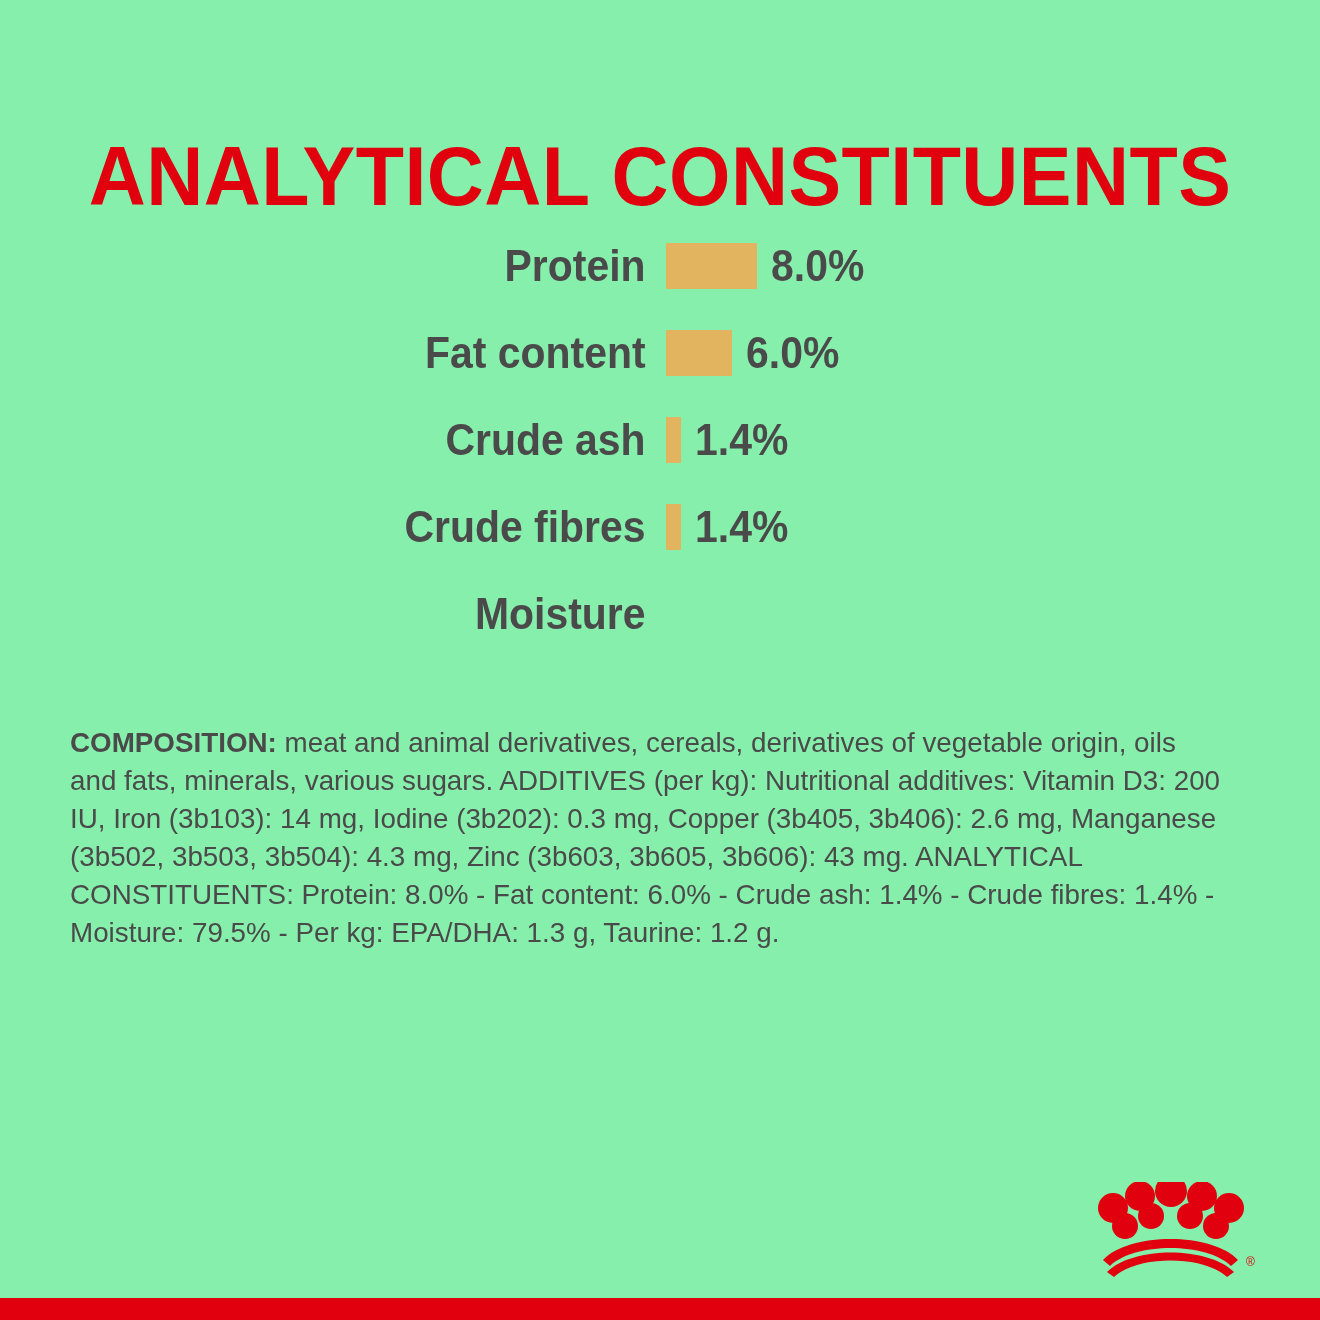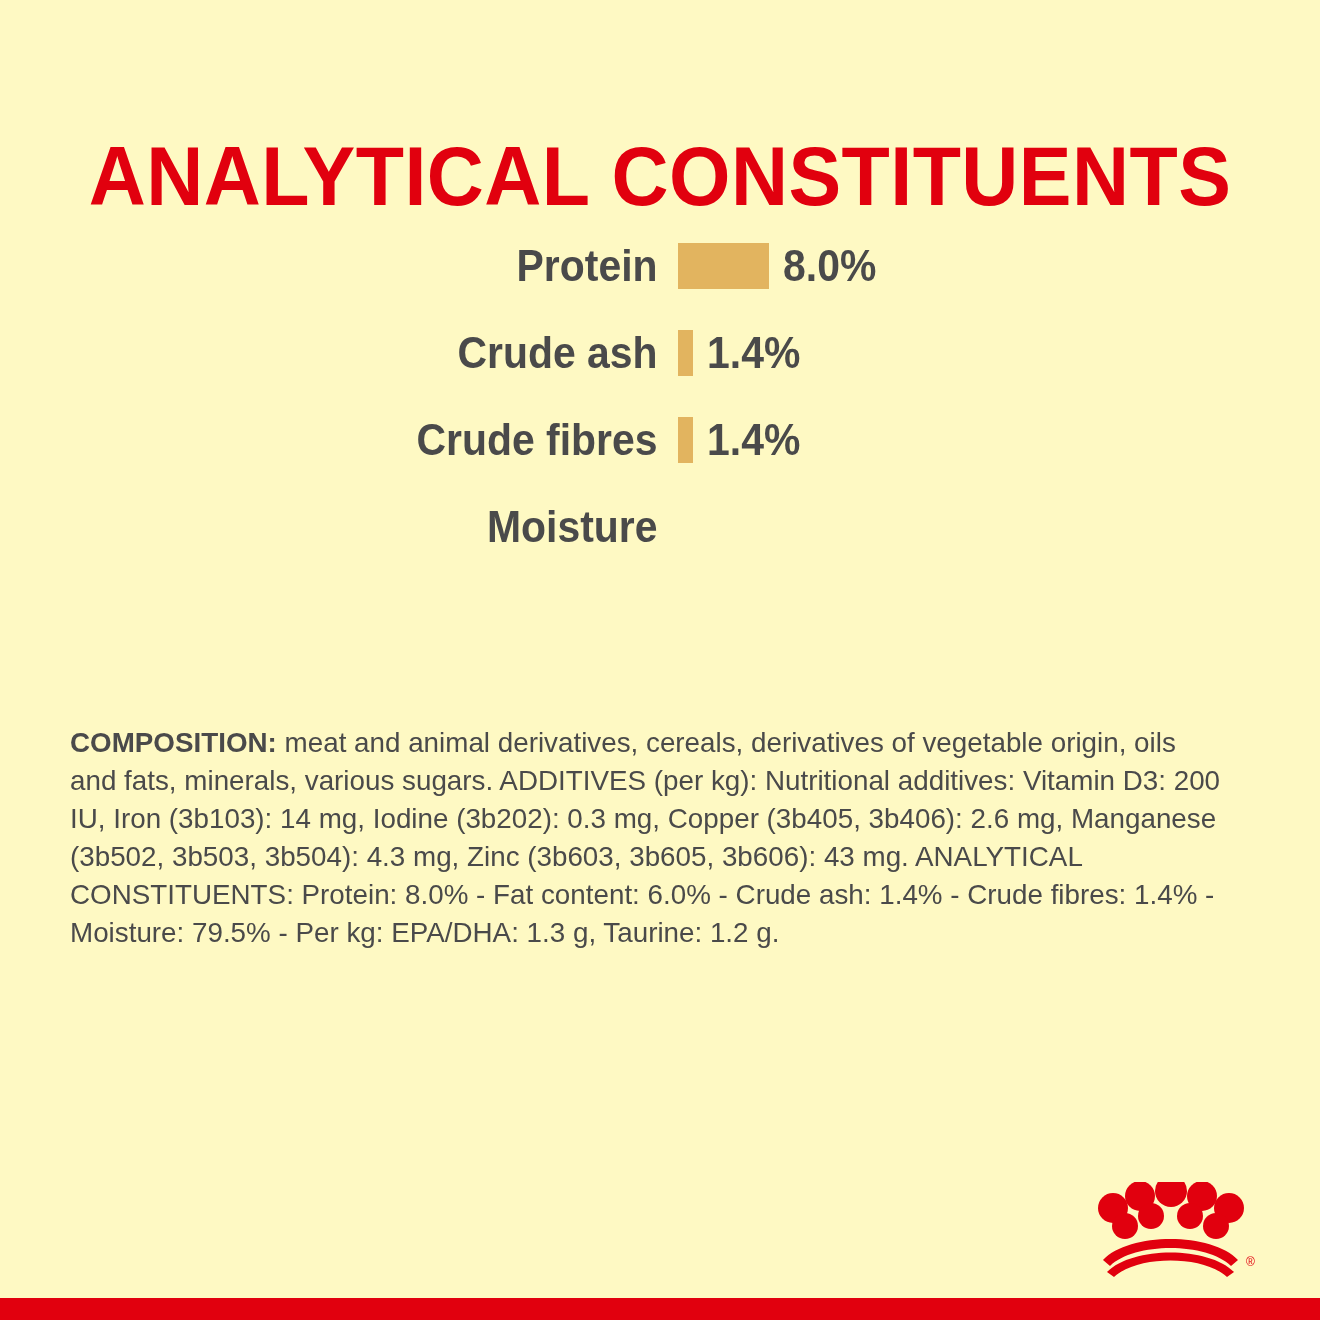--- a/index.html
+++ b/index.html
@@ -8,21 +8,21 @@
     padding: 0;
     background: #ffffff;
   }
   body {
     font-family: "Liberation Sans", sans-serif;
   }
   .page {
     position: relative;
     width: 1320px;
     height: 1320px;
-    background: #fef9c3;
+    background: #86efac;
     overflow: hidden;
   }
 
   
   .title {
     position: absolute;
     top: 78px;
     left: 0;
     width: 1320px;
     text-align: center;
@@ -34,21 +34,21 @@
     line-height: 1;
     transform: scaleX(0.94);
     transform-origin: 50% 50%;
     white-space: nowrap;
   }
 
   
   .chart {
     position: absolute;
     top: 222px;
-    left: 12px;
+    left: 0;
     width: 1055px;
   }
   .bar-row {
     position: relative;
     display: flex;
     align-items: center;
     height: 87px;
   }
   .bar-label {
     width: 666px;
@@ -134,20 +134,27 @@
   <div class="chart">
 
     <div class="bar-row">
       <div class="bar-label">Protein</div>
       <div class="bar-track">
         <div class="bar-fill" style="width:91px"></div>
         <div class="bar-value">8.0%</div>
       </div>
     </div>
 
+    <div class="bar-row">
+      <div class="bar-label">Fat content</div>
+      <div class="bar-track">
+        <div class="bar-fill" style="width:66px"></div>
+        <div class="bar-value">6.0%</div>
+      </div>
+    </div>
 
     <div class="bar-row">
       <div class="bar-label">Crude ash</div>
       <div class="bar-track">
         <div class="bar-fill" style="width:15px"></div>
         <div class="bar-value">1.4%</div>
       </div>
     </div>
 
     <div class="bar-row">

